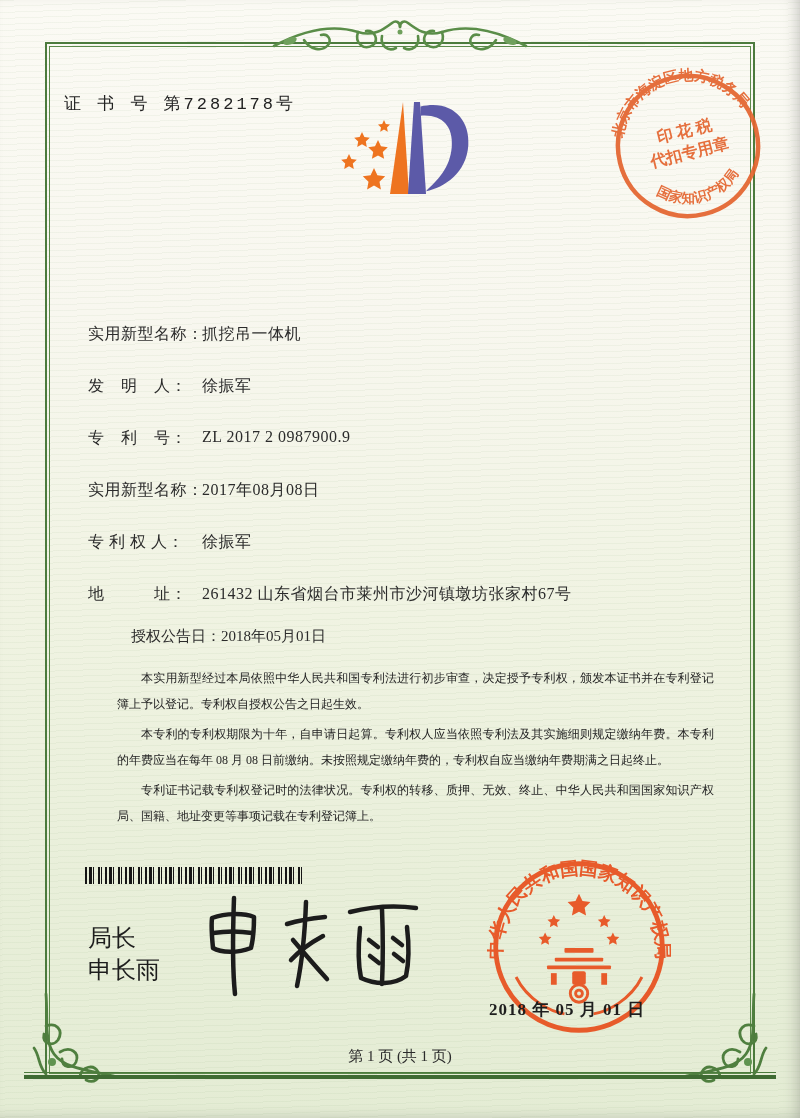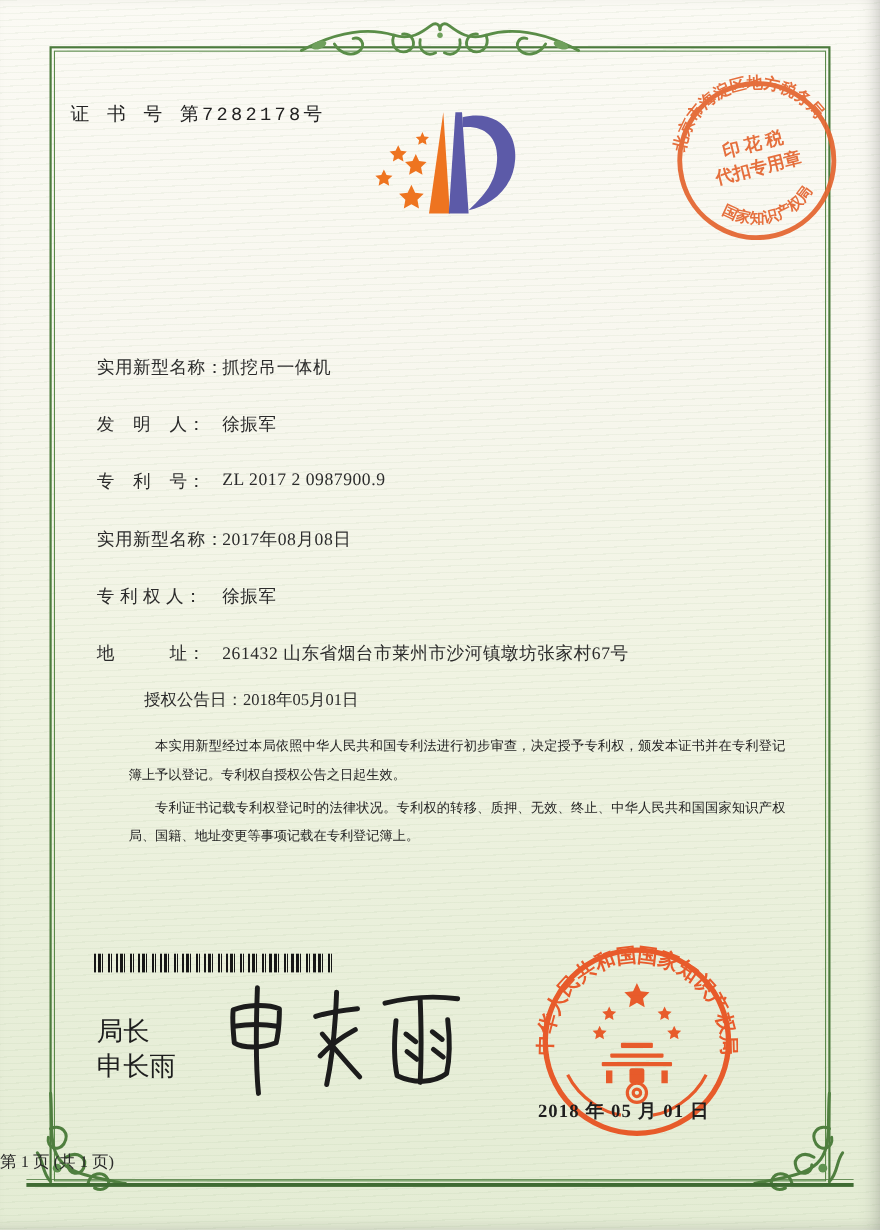--- a/index.html
+++ b/index.html
@@ -32,21 +32,21 @@
     text-align:justify;color:#242424;margin-left:31px;}
   .body-text p{margin:0 0 5px 0;text-indent:2em;}
   .barcode{position:absolute;left:85px;top:867px;width:218px;height:17px;
     background:repeating-linear-gradient(90deg,#161616 0 2px,rgba(0,0,0,0) 2px 4px,#161616 4px 7px,
       rgba(0,0,0,0) 7px 8px,#161616 8px 9px,rgba(0,0,0,0) 9px 13px,#161616 13px 15px,
       rgba(0,0,0,0) 15px 16px,#161616 16px 17px,rgba(0,0,0,0) 17px 20px);}
   .director{position:absolute;left:88px;top:922px;font-size:24px;line-height:32px;color:#1d1d1d;}
   .signature{position:absolute;left:188px;top:892px;width:238px;height:106px;}
   .seal{position:absolute;left:487px;top:855px;width:184px;height:184px;opacity:.93;}
   .seal-date{position:absolute;left:489px;top:998px;font-size:17px;font-weight:700;letter-spacing:1px;color:#1e1e1e;}
-  .footer{position:absolute;left:0;right:0;top:1047px;font-size:15px;color:#2b2b2b;}
+  .footer{position:absolute;left:0;right:0;top:1047px;text-align:center;font-size:15px;color:#2b2b2b;}
   svg text{font-family:"Liberation Serif","DejaVu Serif",serif;}
 </style>
 </head>
 <body>
 
 <div class="page">
   <div class="texture"></div>
   <div class="frame"></div>
 
   <svg class="ornament-top" viewBox="0 0 260 60">
@@ -131,20 +131,21 @@
       <div class="frow"><span class="flabel">专 利 权 人：</span><span class="fvalue">徐振军</span></div>
       <div class="frow"><span class="flabel">地　　　址：</span><span class="fvalue">261432 山东省烟台市莱州市沙河镇墩坊张家村67号</span></div>
     </div>
 
   <div class="grant-row">
     <span>授权公告日</span><span>：</span><span>2018年05月01日</span>
   </div>
 
   <div class="body-text">
       <p>本实用新型经过本局依照中华人民共和国专利法进行初步审查，决定授予专利权，颁发本证书并在专利登记簿上予以登记。专利权自授权公告之日起生效。</p>
+      <p>本专利的专利权期限为十年，自申请日起算。专利权人应当依照专利法及其实施细则规定缴纳年费。本专利的年费应当在每年 08 月 08 日前缴纳。未按照规定缴纳年费的，专利权自应当缴纳年费期满之日起终止。</p>
       <p>专利证书记载专利权登记时的法律状况。专利权的转移、质押、无效、终止、中华人民共和国国家知识产权局、国籍、地址变更等事项记载在专利登记簿上。</p>
     </div>
 
   <div class="barcode"></div>
 
   <div class="director">
     <div>局长</div>
     <div>申长雨</div>
   </div>
 

